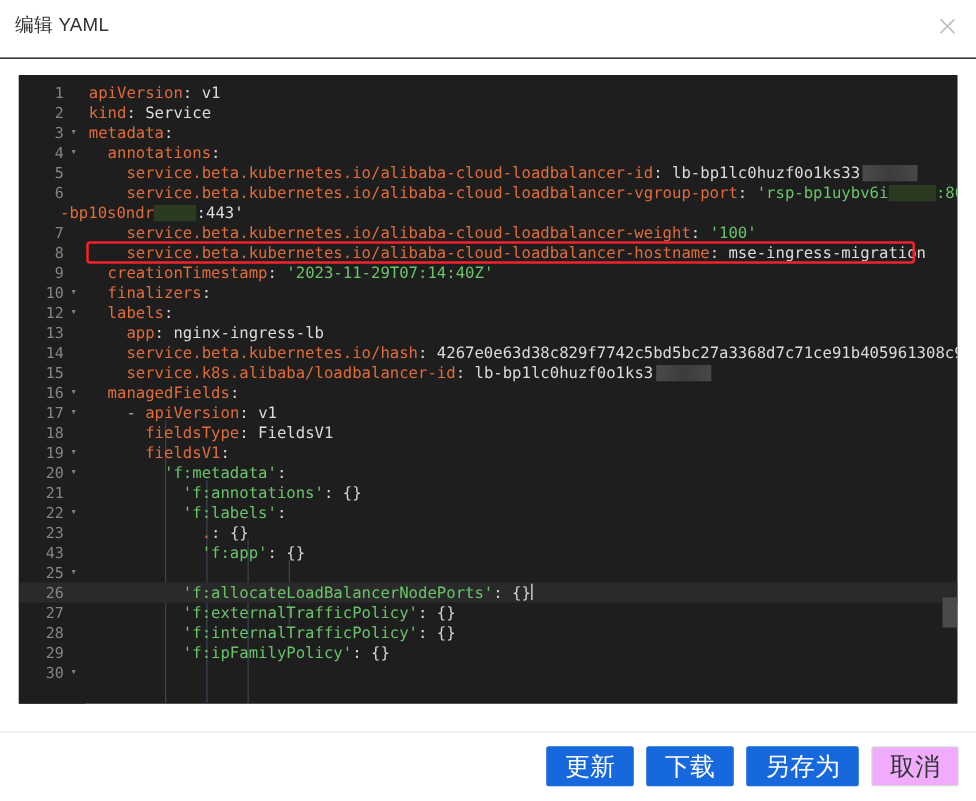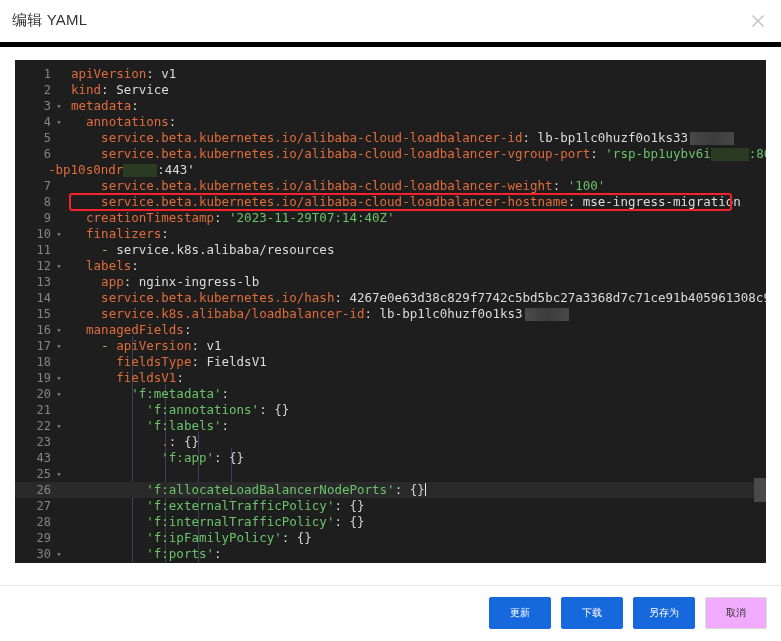--- a/index.html
+++ b/index.html
@@ -16,21 +16,21 @@
     position: relative;
   }
 
   
   .dialog-header {
     position: absolute;
     left: 0; top: 0;
     width: 781px;
     height: 47px;
     box-sizing: border-box;
-    border-bottom: 5px solid #000000;
+    border-bottom: 1px solid #000000;
     background: #ffffff;
   }
   .dialog-title {
     position: absolute;
     left: 12px;
     top: 11px;
     font-size: 15px;
     color: #333333;
     letter-spacing: .2px;
     white-space: nowrap;
@@ -187,21 +187,21 @@
     position: absolute;
     right: 14px;
     top: 11px;
     display: flex;
     gap: 10px;
   }
   .btn {
     height: 32px;
     min-width: 62px;
     padding: 0 14px;
-    font-size: 10px;
+    font-size: 20px;
     border-radius: 2px;
     border: 1px solid transparent;
     cursor: pointer;
     display: flex;
     align-items: center;
     justify-content: center;
     font-family: "Liberation Sans", "DejaVu Sans", sans-serif;
     box-sizing: border-box;
   }
   .btn.primary {
@@ -241,40 +241,39 @@
         <div class="line" style="height: 16px;"><span class="ln">2</span><span class="ltext"><span class="k">kind</span><span class="p">:</span> <span class="v">Service</span></span></div>
         <div class="line" style="height: 16px;"><span class="ln">3</span><span class="fold">▾</span><span class="ltext"><span class="k">metadata</span><span class="p">:</span></span></div>
         <div class="line" style="height: 16px;"><span class="ln">4</span><span class="fold">▾</span><span class="ltext">  <span class="k">annotations</span><span class="p">:</span></span></div>
         <div class="line" style="height: 16px;"><span class="ln">5</span><span class="ltext">    <span class="k">service.beta.kubernetes.io/alibaba-cloud-loadbalancer-id</span><span class="p">:</span> <span class="v">lb-bp1lc0huzf0o1ks33</span><span class="redact grey" style="width:44px;margin-left:2px"></span></span></div>
         <div class="line" style="height: 16px;"><span class="ln">6</span><span class="ltext">    <span class="k">service.beta.kubernetes.io/alibaba-cloud-loadbalancer-vgroup-port</span><span class="p">:</span> <span class="s">'rsp-bp1uybv6i<span class="redact dark" style="width:38px"></span>:80,rsp</span></span></div>
         <div class="line wrapped" style="height: 16px;"><span class="ltext"><span class="k">-bp10s0ndr<span class="redact dark" style="width:34px"></span></span><span class="p">:</span><span class="v">443'</span></span></div>
         <div class="line" style="height: 16px;"><span class="ln">7</span><span class="ltext">    <span class="k">service.beta.kubernetes.io/alibaba-cloud-loadbalancer-weight</span><span class="p">:</span> <span class="s">'100'</span></span></div>
         <div class="line" style="height: 16px;"><span class="ln">8</span><span class="ltext">    <span class="k">service.beta.kubernetes.io/alibaba-cloud-loadbalancer-hostname</span><span class="p">:</span> <span class="v">mse-ingress-migration</span></span></div>
         <div class="line" style="height: 16px;"><span class="ln">9</span><span class="ltext">  <span class="k">creationTimestamp</span><span class="p">:</span> <span class="s">'2023-11-29T07:14:40Z'</span></span></div>
         <div class="line" style="height: 16px;"><span class="ln">10</span><span class="fold">▾</span><span class="ltext">  <span class="k">finalizers</span><span class="p">:</span></span></div>
-        <div class="line" style="height: 16px;"><span class="ln">11</span><span class="ltext">    <span class="d">- </span><span class="v">service.k8s.alibaba/resources</span></span></div>
         <div class="line" style="height: 16px;"><span class="ln">12</span><span class="fold">▾</span><span class="ltext">  <span class="k">labels</span><span class="p">:</span></span></div>
         <div class="line" style="height: 16px;"><span class="ln">13</span><span class="ltext">    <span class="k">app</span><span class="p">:</span> <span class="v">nginx-ingress-lb</span></span></div>
         <div class="line" style="height: 16px;"><span class="ln">14</span><span class="ltext">    <span class="k">service.beta.kubernetes.io/hash</span><span class="p">:</span> <span class="v">4267e0e63d38c829f7742c5bd5bc27a3368d7c71ce91b405961308c9</span></span></div>
         <div class="line" style="height: 16px;"><span class="ln">15</span><span class="ltext">    <span class="k">service.k8s.alibaba/loadbalancer-id</span><span class="p">:</span> <span class="v">lb-bp1lc0huzf0o1ks3</span><span class="redact grey" style="width:44px;margin-left:2px"></span></span></div>
         <div class="line" style="height: 16px; padding-left: 32px;"><span class="ln">16</span><span class="fold">▾</span><span class="ltext">  <span class="k">managedFields</span><span class="p">:</span></span></div>
         <div class="line" style="height: 16px;"><span class="ln">17</span><span class="fold">▾</span><span class="ltext">    <span class="d">- </span><span class="k">apiVersion</span><span class="p">:</span> <span class="v">v1</span></span></div>
         <div class="line" style="height: 16px;"><span class="ln">18</span><span class="ltext">      <span class="k">fieldsType</span><span class="p">:</span> <span class="v">FieldsV1</span></span></div>
         <div class="line" style="height: 16px;"><span class="ln">19</span><span class="fold">▾</span><span class="ltext">      <span class="k">fieldsV1</span><span class="p">:</span></span></div>
         <div class="line" style="height: 16px;"><span class="ln">20</span><span class="fold">▾</span><span class="ltext">        <span class="s">'f:metadata'</span><span class="p">:</span></span></div>
         <div class="line" style="height: 16px;"><span class="ln">21</span><span class="ltext">          <span class="s">'f:annotations'</span><span class="p">:</span> <span class="p">{}</span></span></div>
         <div class="line" style="height: 16px;"><span class="ln">22</span><span class="fold">▾</span><span class="ltext">          <span class="s">'f:labels'</span><span class="p">:</span></span></div>
         <div class="line" style="height: 16px;"><span class="ln">23</span><span class="ltext">            <span class="k">.</span><span class="p">:</span> <span class="p">{}</span></span></div>
         <div class="line" style="height: 16px;"><span class="ln">43</span><span class="ltext">            <span class="s">'f:app'</span><span class="p">:</span> <span class="p">{}</span></span></div>
         <div class="line" style="height: 16px;"><span class="ln">25</span><span class="fold">▾</span></div>
         <div class="line active" style="height: 16px;"><span class="ln">26</span><span class="ltext">          <span class="s">'f:allocateLoadBalancerNodePorts'</span><span class="p">:</span> <span class="p">{}</span><span class="caret"></span></span></div>
         <div class="line" style="height: 16px;"><span class="ln">27</span><span class="ltext">          <span class="s">'f:externalTrafficPolicy'</span><span class="p">:</span> <span class="p">{}</span></span></div>
         <div class="line" style="height: 16px;"><span class="ln">28</span><span class="ltext">          <span class="s">'f:internalTrafficPolicy'</span><span class="p">:</span> <span class="p">{}</span></span></div>
         <div class="line" style="height: 16px;"><span class="ln">29</span><span class="ltext">          <span class="s">'f:ipFamilyPolicy'</span><span class="p">:</span> <span class="p">{}</span></span></div>
-        <div class="line" style="height: 16px;"><span class="ln">30</span><span class="fold">▾</span><span class="ltext">          <span class="s">'f:ports'</span><span class="p">:</span></span></div>
+        <div class="line" style="height: 16px;"><span class="ln">30</span><span class="fold">▾</span></div>
       </div>
 
     <div class="hl-box" id="hl-box" style="left: 54px; top: 133px; width: 663px; height: 18px; border-color: rgb(245, 34, 45);"></div>
 
     <div class="vscroll" id="vscroll" style="top: 418px; height: 24px;"></div>
   </div>
 </div>
 
 <div class="footer">
   <div class="btn-row" id="btn-row">

